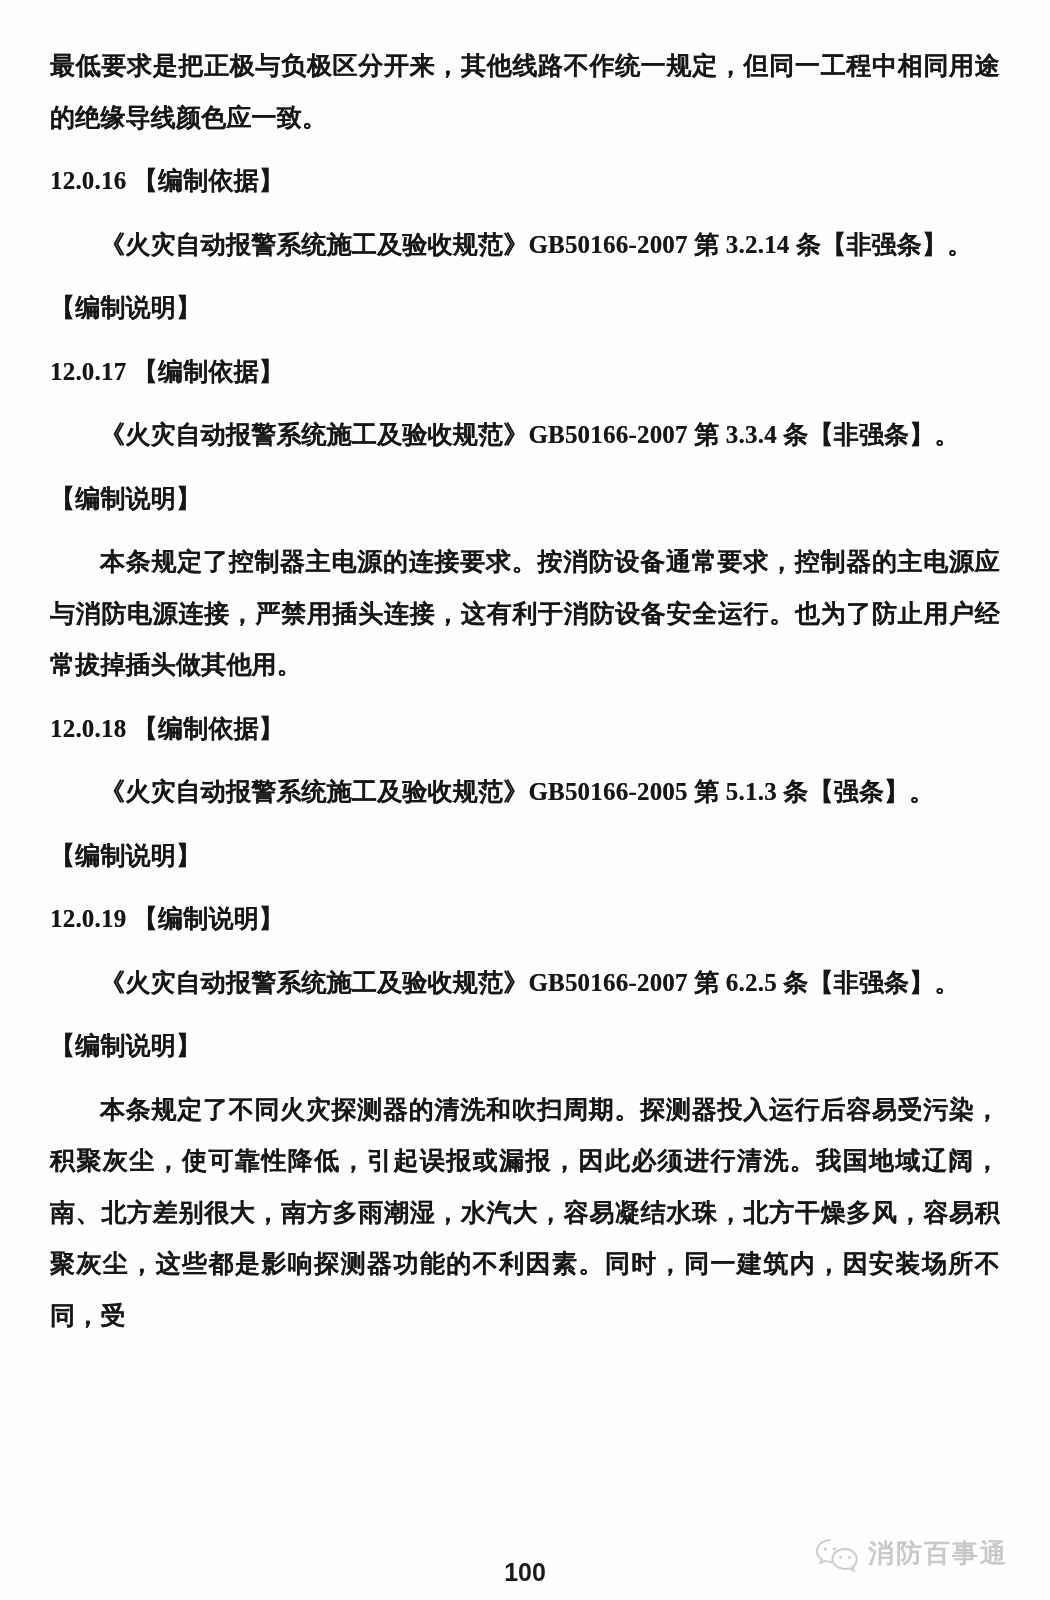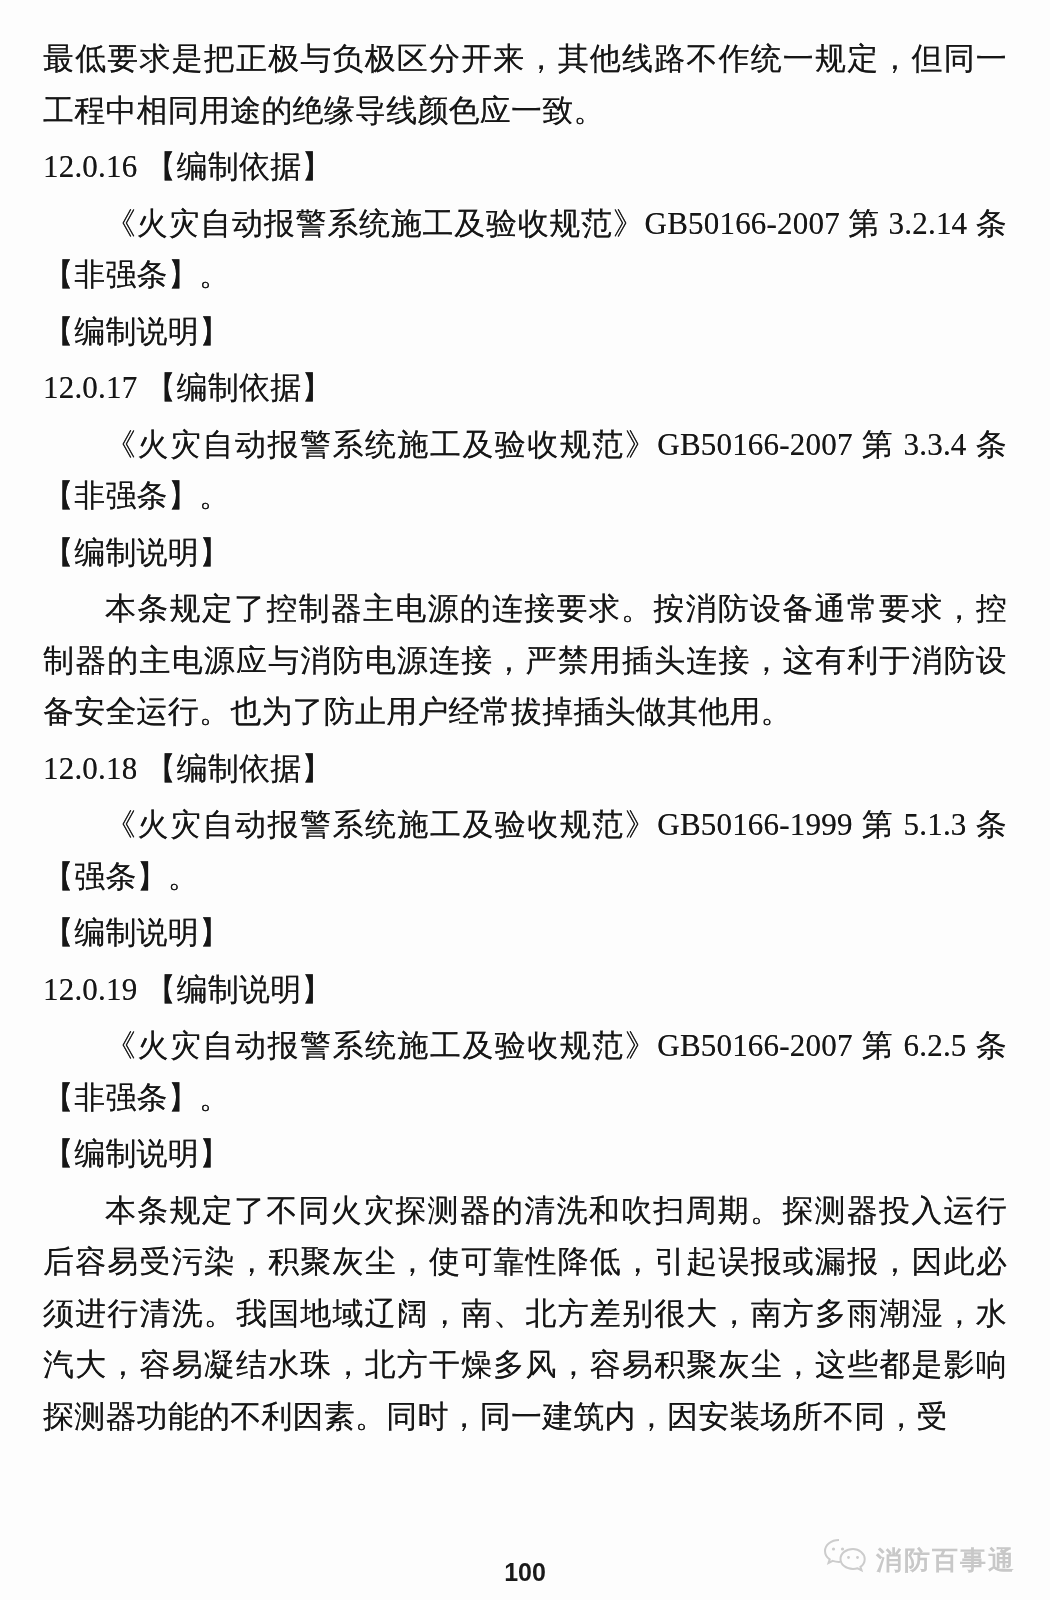--- a/index.html
+++ b/index.html
@@ -19,25 +19,25 @@
     background: #fdfdfd;
     overflow: hidden;
   }
   .textblock {
     position: absolute;
     left: 38px;
     top: 28px;
     width: 974px;
   }
   .para {
-    margin: 5px;
-    font-size: 31px;
+    margin: 12px;
+    font-size: 25px;
     line-height: 51.5px;
     color: #161616;
-    font-weight: 400;
+    font-weight: 700;
     text-align: justify;
     text-shadow: 0 0 0.6px rgba(0,0,0,0.65);
     letter-spacing: 0.2px;
   }
   .para.ref,
   .para.body {
     text-indent: 2em;
   }
   .para.cont,
   .para.head,
@@ -50,24 +50,24 @@
     top: 1558px;
     width: 1050px;
     text-align: center;
     font-family: "Liberation Sans", "DejaVu Sans", sans-serif;
     font-size: 25px;
     font-weight: 700;
     color: #1a1a1a;
   }
   .watermark {
     position: absolute;
-    right: 34px;
+    right: 42px;
     top: 1536px;
     display: flex;
-    align-items: flex-end;
+    align-items: flex-start;
     gap: 6px;
   }
   .watermark-icon {
     width: 48px;
     height: 42px;
     flex: 0 0 auto;
   }
   .watermark-text {
     font-size: 26px;
     font-weight: 600;
@@ -84,21 +84,21 @@
   <main class="textblock">
     <p class="para cont">最低要求是把正极与负极区分开来，其他线路不作统一规定，但同一工程中相同用途的绝缘导线颜色应一致。</p>
     <p class="para head">12.0.16 【编制依据】</p>
     <p class="para ref">《火灾自动报警系统施工及验收规范》GB50166-2007 第 3.2.14 条【非强条】。</p>
     <p class="para label">【编制说明】</p>
     <p class="para head">12.0.17 【编制依据】</p>
     <p class="para ref">《火灾自动报警系统施工及验收规范》GB50166-2007 第 3.3.4 条【非强条】。</p>
     <p class="para label">【编制说明】</p>
     <p class="para body">本条规定了控制器主电源的连接要求。按消防设备通常要求，控制器的主电源应与消防电源连接，严禁用插头连接，这有利于消防设备安全运行。也为了防止用户经常拔掉插头做其他用。</p>
     <p class="para head">12.0.18 【编制依据】</p>
-    <p class="para ref">《火灾自动报警系统施工及验收规范》GB50166-1999 第 5.1.3 条【强条】。</p>
+    <p class="para ref">《火灾自动报警系统施工及验收规范》GB50166-2005 第 5.1.3 条【强条】。</p>
     <p class="para label">【编制说明】</p>
     <p class="para head">12.0.19 【编制说明】</p>
     <p class="para ref">《火灾自动报警系统施工及验收规范》GB50166-2007 第 6.2.5 条【非强条】。</p>
     <p class="para label">【编制说明】</p>
     <p class="para body">本条规定了不同火灾探测器的清洗和吹扫周期。探测器投入运行后容易受污染，积聚灰尘，使可靠性降低，引起误报或漏报，因此必须进行清洗。我国地域辽阔，南、北方差别很大，南方多雨潮湿，水汽大，容易凝结水珠，北方干燥多风，容易积聚灰尘，这些都是影响探测器功能的不利因素。同时，同一建筑内，因安装场所不同，受</p>
   </main>
 
   <div class="watermark">
     <svg class="watermark-icon" viewBox="0 0 48 42" xmlns="http://www.w3.org/2000/svg" aria-hidden="true">
       <g fill="none" stroke="#cccccc" stroke-width="2">

